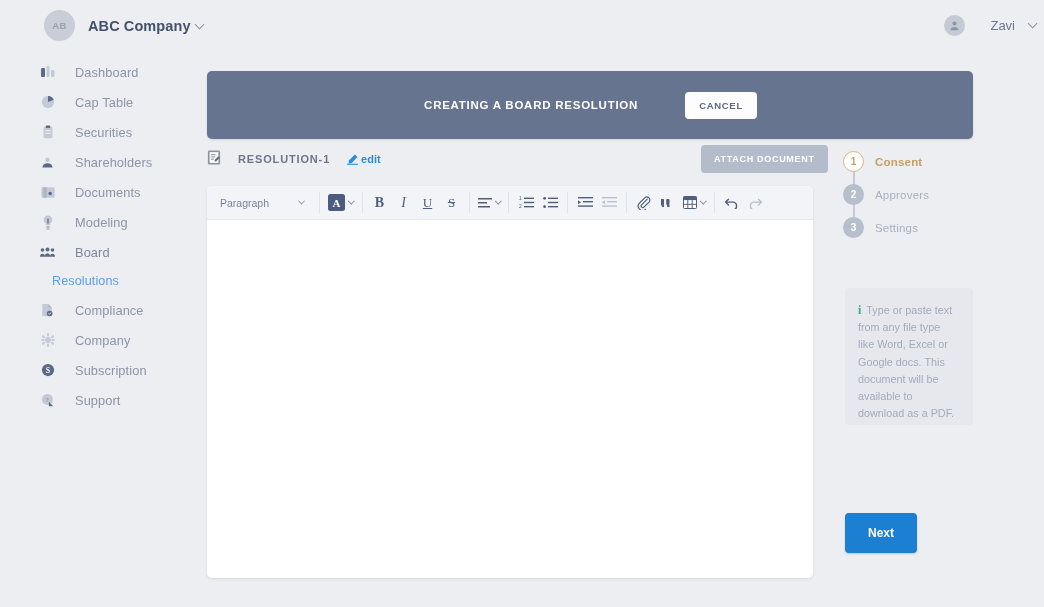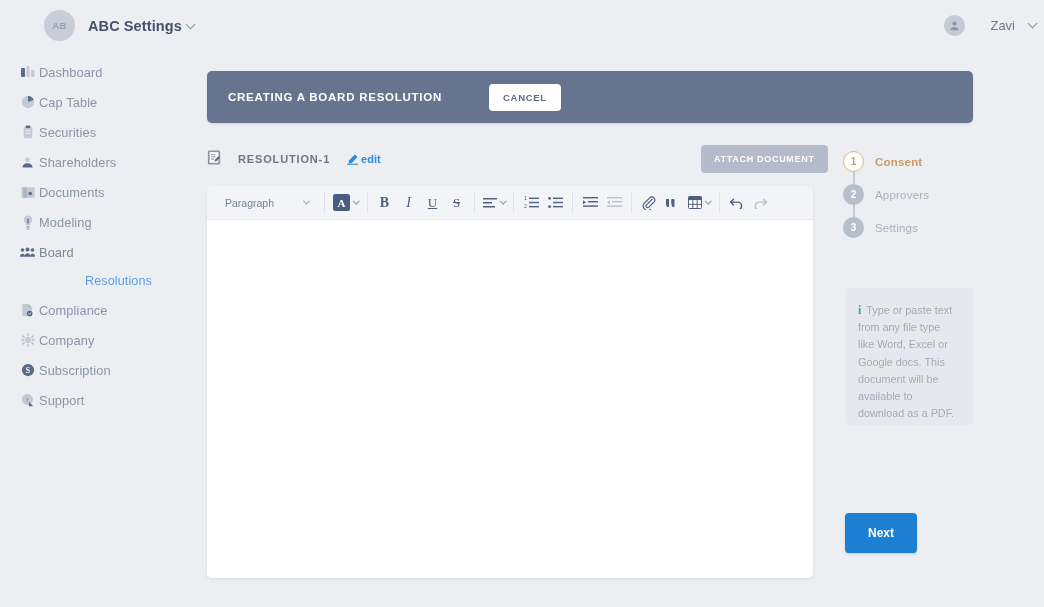--- a/index.html
+++ b/index.html
@@ -38,39 +38,39 @@
     width: 21px; height: 21px; border-radius: 50%; background: #c5cad4;
     display: flex; align-items: center; justify-content: center;
   }
   .user-name { font-size: 13px; color: #6e7890; font-weight: normal; margin-left: 16px; }
 
   
   .sidebar {
     position: absolute; left: 0; top: 57px; width: 196px;
   }
   .nav-item {
-    display: flex; align-items: center; gap: 4px;
-    height: 30px; padding-left: 20px; color: #8b94a8;
+    display: flex; align-items: center; gap: 20px;
+    height: 30px; padding-left: 40px; color: #8b94a8;
     font-size: 12.8px; letter-spacing: .1px;
   }
   .nav-icon {
     width: 15px; height: 15px; display: flex;
     align-items: center; justify-content: center; flex: 0 0 15px;
   }
   .nav-sub {
-    padding-left: 85px; height: 28px; display: flex; align-items: center;
+    padding-left: 52px; height: 28px; display: flex; align-items: center;
     font-size: 12.6px; color: #5aa0e8; letter-spacing: .1px;
   }
   .nav-item.parent { color: #7d8699; }
 
   
   .banner {
-    position: absolute; left: 207px; top: 71px; width: 766px; height: 52px;
+    position: absolute; left: 207px; top: 71px; width: 766px; height: 68px;
     background: #67748f; border-radius: 5px;
-    display: flex; align-items: center; justify-content: flex-start;
+    display: flex; align-items: center; justify-content: center;
     padding: 0 20px 0 21px;
     box-shadow: 0 1px 2px rgba(60,70,95,.15);
   }
   .banner-title {
     color: #ffffff; font-size: 11.5px; font-weight: bold; letter-spacing: .75px;
   }
   .cancel-btn {
     background: #fdfdfe; color: #5d6a84; border: none; border-radius: 4px;
     font-size: 9.5px; font-weight: bold; letter-spacing: .7px;
     padding: 8px 14px; font-family: inherit; cursor: pointer; margin-left: 47px;
@@ -107,21 +107,21 @@
   }
   .tb-sep { width: 1px; height: 21px; background: #dfe4ec; margin: 0 5px; }
   .tb-btn {
     display: flex; align-items: center; justify-content: center;
     height: 24px; min-width: 24px; padding: 0 3px;
     color: #505f7e; cursor: pointer; border-radius: 3px;
   }
   .tb-btn.dim { color: #b9c1d0; }
   .tb-select {
     display: flex; align-items: center; justify-content: space-between;
-    width: 98px; height: 22px; padding: 0 7px; margin-left: 5px; margin-right: 3px;
+    width: 98px; height: 22px; padding: 0 7px; margin-right: 3px;
     font-size: 10.5px; color: #79839a; cursor: pointer;
   }
   .caret {
     width: 5px; height: 5px;
     border-right: 1.3px solid #8d96a9; border-bottom: 1.3px solid #8d96a9;
     transform: rotate(45deg) translate(-1px,-1px);
   }
   .caret.sm { width: 4.5px; height: 4.5px; margin-left: 4px; }
   .color-a {
     width: 17px; height: 17px; background: #4c5c80; border-radius: 2.5px;
@@ -174,21 +174,21 @@
     box-shadow: 0 1px 2px rgba(28,127,209,.3);
   }
 </style>
 </head>
 <body>
 
 <div class="topbar">
   <div class="org">
     <div class="org-avatar">AB</div>
     <div class="org-name">
-      <span>ABC Settings</span><span class="chev"></span>
+      <span>ABC Company</span><span class="chev"></span>
     </div>
   </div>
   <div class="user">
     <div class="user-avatar">
       <svg width="11" height="11" viewBox="0 0 16 16" fill="#8d96a8">
           <circle cx="8" cy="5" r="3"></circle>
           <path d="M2 15c0-3.3 2.7-5 6-5s6 1.7 6 5z"></path>
         </svg>
     </div>
     <span class="user-name">Zavi</span>

